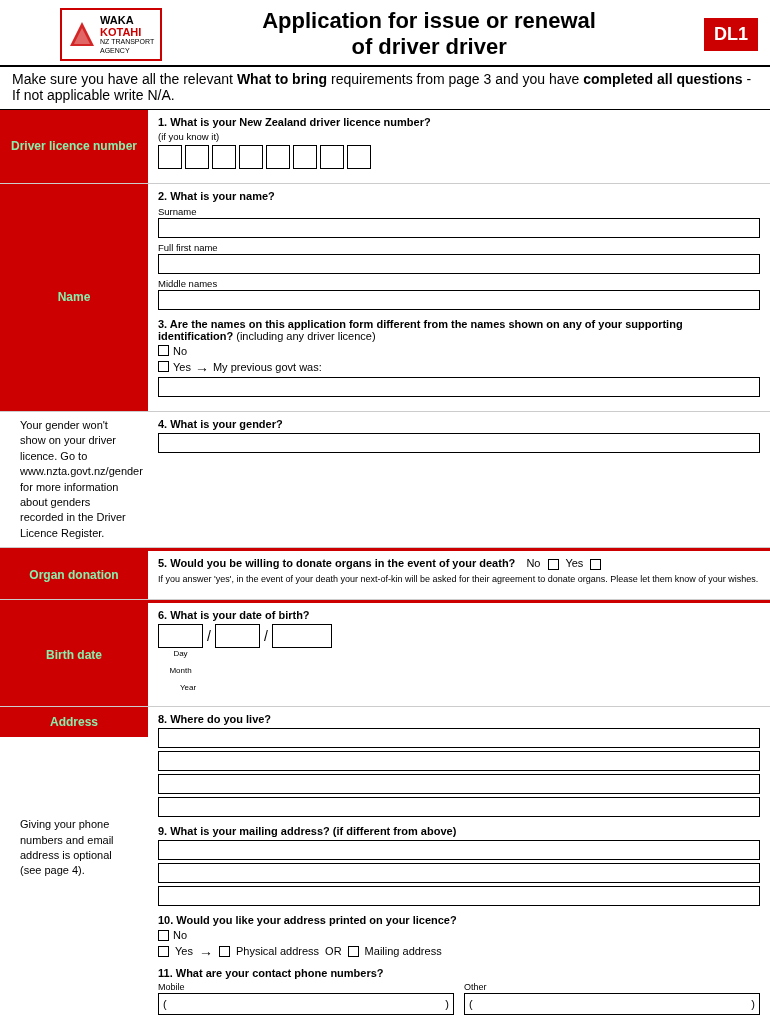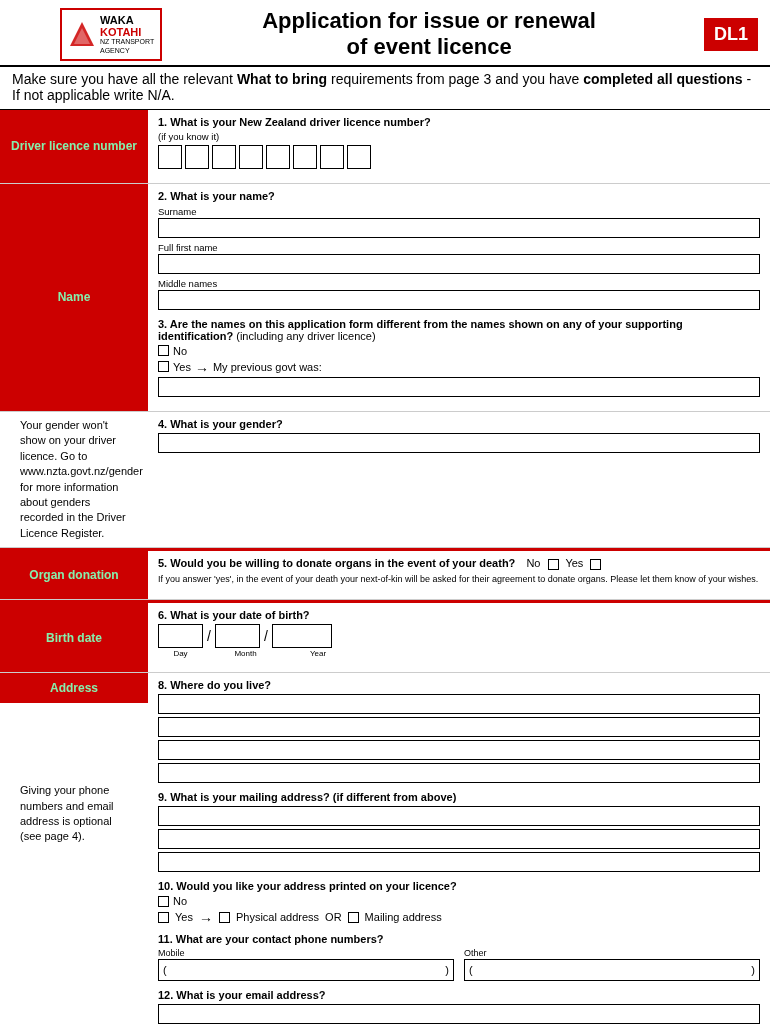--- a/index.html
+++ b/index.html
@@ -157,20 +157,21 @@
       display: inline-block;
     }
     .dob-slash {
       font-size: 14px;
     }
     .dob-labels {
       display: flex;
       gap: 4px;
       font-size: 8px;
       margin-top: 1px;
+      flex-direction: column;
     }
     .dob-label-item {
       width: 45px;
       text-align: center;
     }
 
     
     .checkbox-row {
       display: flex;
       align-items: center;
@@ -276,21 +277,21 @@
               <span>NZ TRANSPORT</span><br>
               <span>AGENCY</span>
             </div>
           </div>
         </div>
       </div>
     </div>
     <div class="header-title">
       <h1>
         <span>Application for issue or renewal</span><br>
-        <span>of event licence</span>
+        <span>of driver driver</span>
       </h1>
     </div>
     <div class="dl1-badge">DL1</div>
   </div>
 
   <div class="subtitle">
     <span>Make sure you have all the relevant </span><strong>What to bring</strong><span> requirements from page 3 and you have </span><strong>completed all questions</strong><span> - If not applicable write N/A.</span>
   </div>
 
   <div class="form-body">

